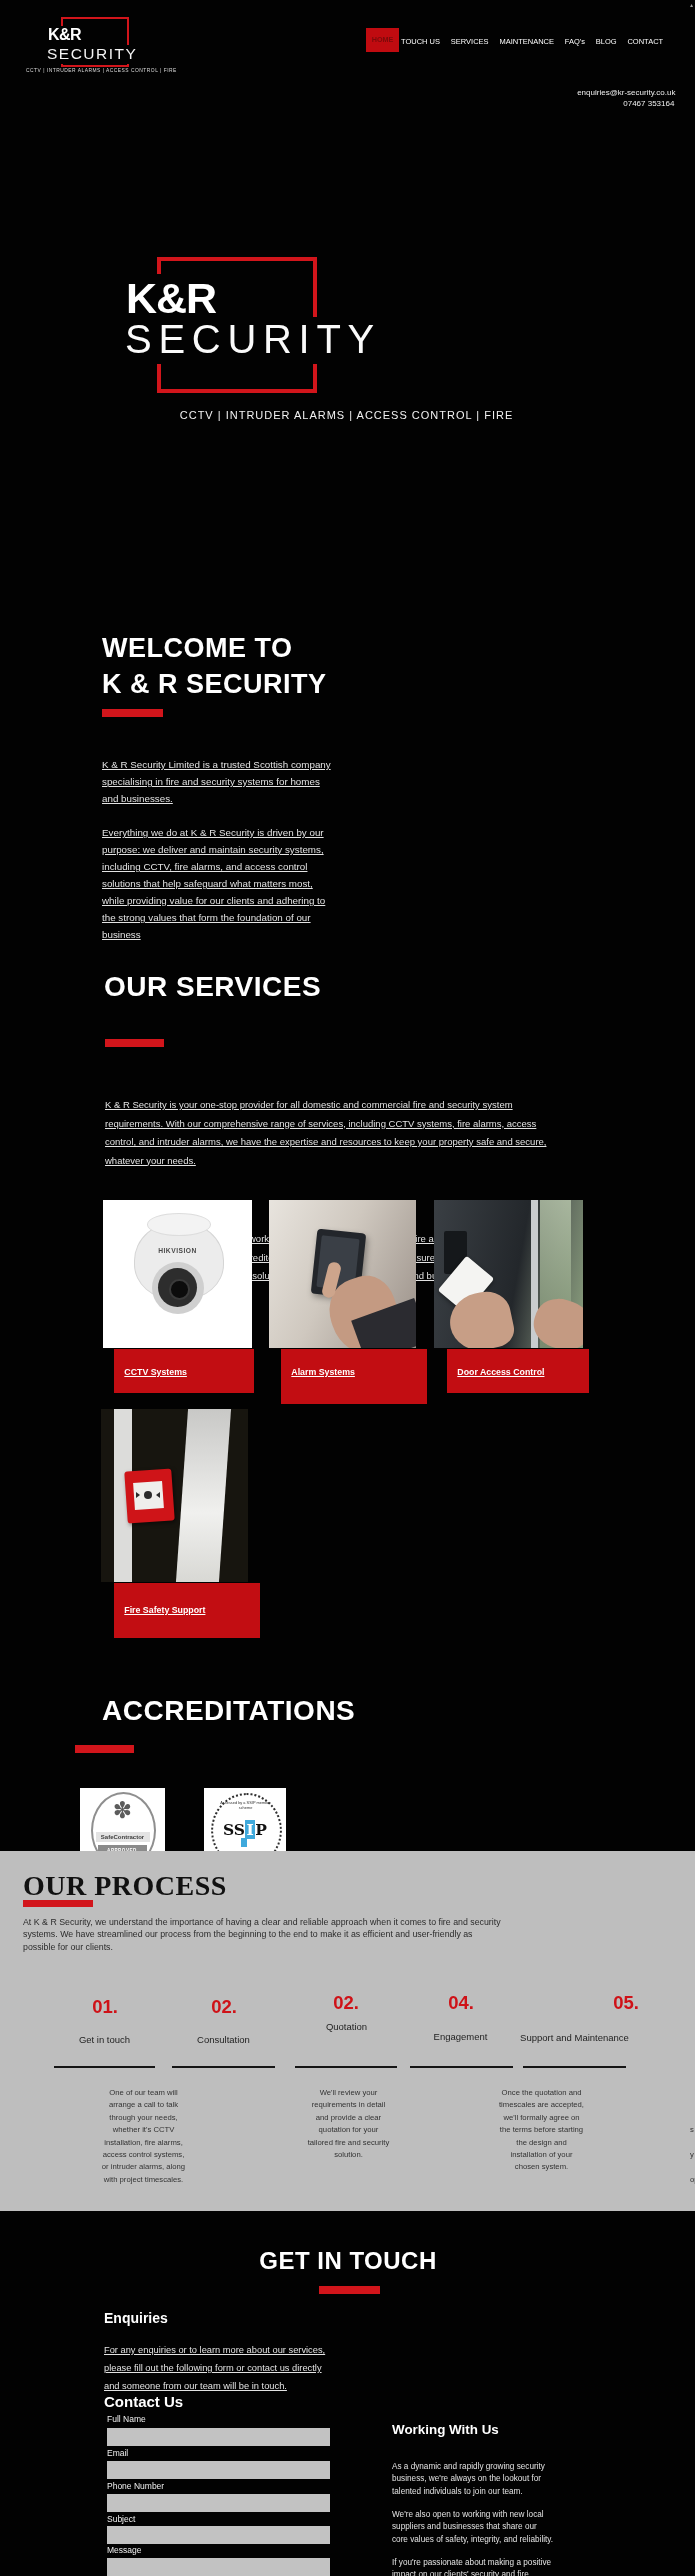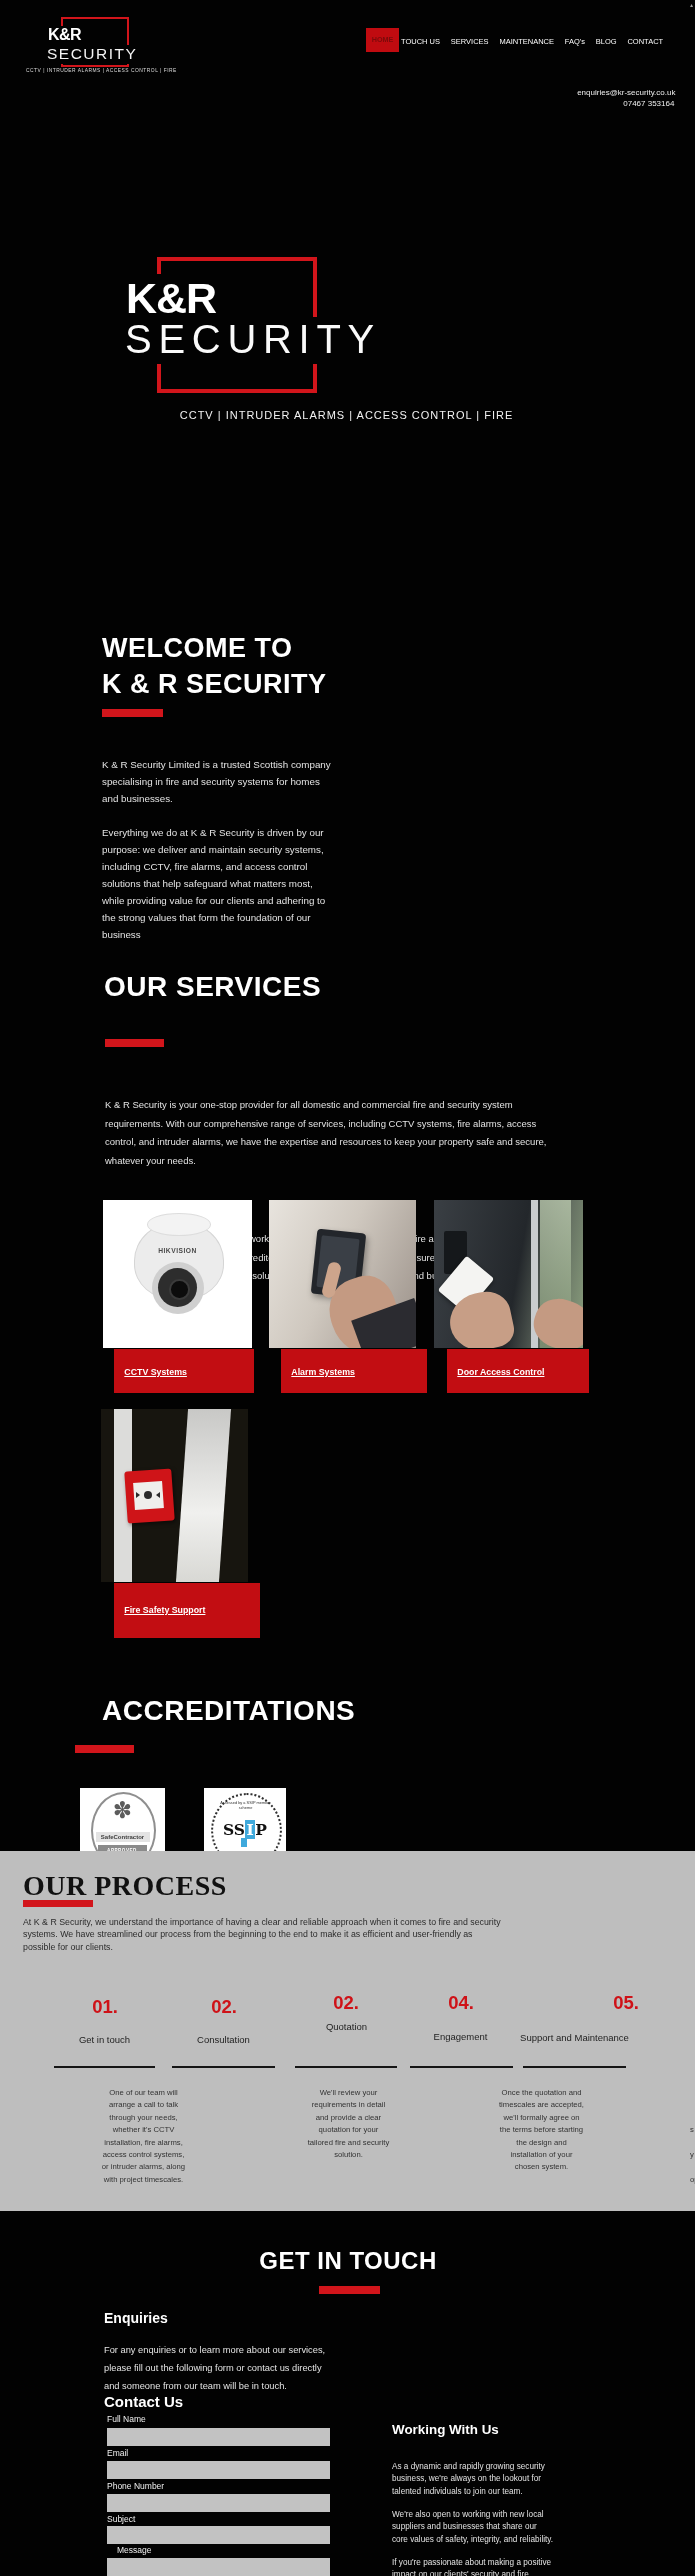--- a/index.html
+++ b/index.html
@@ -1,21 +1,21 @@
 <!DOCTYPE html>
 <html style="font-size:8.2px"><head>
 <meta charset="utf-8">
 <style>
   html,body{margin:0;padding:0;background:#020202;}
   #page{position:relative;width:696px;height:3454px;background:#020202;overflow:hidden;
         font-family:"Liberation Sans",sans-serif;color:#fff;}
   .abs{position:absolute;}
   .b{font-weight:bold;}
   .redbar{position:absolute;background:#d2151b;}
-  .para{color:#e3e3e3;font-size:9.8px;line-height:17px;}
+  .para{color:#e3e3e3;font-size:9.8px;line-height:17px;text-decoration:underline;}
   .heading{font-weight:bold;color:#fff;letter-spacing:0.5px;}
   .card-band{position:absolute;background:#c20d12;}
   .card-label{color:#fff;font-weight:bold;font-size:8.8px;text-decoration:underline;}
   .field{position:absolute;background:#c2c2c2;border:none;width:219px;height:15.5px;}
   .flabel{position:absolute;color:#f0f0f0;font-size:8.5px;}
   
   .pnum{position:absolute;color:#cf1218;font-size:18.5px;font-weight:bold;width:62px;text-align:center;}
   .ptitle{position:absolute;color:#1f1f1f;font-size:9.5px;width:113px;text-align:center;}
   .pdiv{position:absolute;background:#151515;height:1.5px;}
   .pdesc{position:absolute;color:#333;font-size:7.7px;line-height:12.4px;text-align:center;}
@@ -78,21 +78,21 @@
     <div class="card-label" style="position:absolute;left:10.3px;top:17.5px;">CCTV Systems</div>
   </div>
 
   <div class="abs" style="left:269px;top:1200px;width:147px;height:148px;background:linear-gradient(115deg,#e8e4de 0%,#cfc8bf 45%,#9a9088 100%);overflow:hidden;">
     <div class="abs" style="left:45px;top:31px;width:49px;height:65px;background:#23262b;border-radius:4.1px;transform:rotate(6deg);box-shadow:2.1px 3.1px 6.2px rgba(0,0,0,.35);"></div>
     <div class="abs" style="left:50px;top:37px;width:38px;height:52px;background:#3a3f46;border-radius:2.1px;transform:rotate(6deg);"></div>
     <div class="abs" style="left:62px;top:77px;width:67px;height:77px;background:#c49a82;border-radius:45% 40% 20% 50%;transform:rotate(-18deg);"></div>
     <div class="abs" style="left:56px;top:62px;width:13.4px;height:36px;background:#cda58c;border-radius:6.2px;transform:rotate(14deg);"></div>
     <div class="abs" style="left:88px;top:108px;width:67px;height:46px;background:#2b2b30;transform:rotate(-20deg);"></div>
   </div>
-  <div class="card-band" style="left:281px;top:1349px;width:146px;height:44px;">
+  <div class="card-band" style="left:281px;top:1349px;width:146px;height:55px;">
     <div class="card-label" style="position:absolute;left:10.3px;top:17.5px;">Alarm Systems</div>
   </div>
 
   <div class="abs" style="left:434px;top:1200px;width:149px;height:148px;background:linear-gradient(100deg,#3a3f44 0%,#23272b 55%,#5d665c 75%,#8ba07e 100%);overflow:hidden;">
     <div class="abs" style="left:106px;top:0;width:31px;height:148px;background:linear-gradient(#b9c8ad,#7e9272);opacity:.8;"></div>
     <div class="abs" style="left:97px;top:0;width:7.2px;height:148px;background:#c9ccce;"></div>
     <div class="abs" style="left:10.3px;top:31px;width:23px;height:43px;background:#15181b;border-radius:2.1px;"></div>
     <div class="abs" style="left:14.4px;top:62px;width:36px;height:45px;background:#f4f4f2;transform:rotate(40deg);border-radius:3.1px;box-shadow:1px 1.5px 4.1px rgba(0,0,0,.4);"></div>
     <div class="abs" style="left:15.5px;top:93px;width:62px;height:57px;background:#c79e86;border-radius:50% 40% 30% 50%;transform:rotate(-12deg);"></div>
     <div class="abs" style="left:100px;top:100px;width:57px;height:49px;background:#c49a82;border-radius:45%;transform:rotate(18deg);"></div>
@@ -179,21 +179,21 @@
   <div class="abs b" style="left:104px;top:2393px;font-size:15px;">Contact Us</div>
 
   <label class="flabel" style="left:107px;top:2414px;">Full Name</label>
   <input class="field" style="left: 107px; top: 2428px;">
   <label class="flabel" style="left:107px;top:2448px;">Email</label>
   <input class="field" style="left: 107px; top: 2461px;">
   <label class="flabel" style="left:107px;top:2481px;">Phone Number</label>
   <input class="field" style="left: 107px; top: 2494px;">
   <label class="flabel" style="left:107px;top:2514px;">Subject</label>
   <input class="field" style="left: 107px; top: 2526px;">
-  <label class="flabel" style="left:107px;top:2545px;margin-left:10px;">Message</label>
+  <label class="flabel" style="left:107px;top:2545px;">Message</label>
   <textarea class="field" style="left: 107px; top: 2558px; height: 62px; resize: none;"></textarea>
 
   <div class="abs b" style="left:392px;top:2422px;font-size:13.4px;">Working With Us</div>
   <div class="abs" style="left:392px;top:2461px;width:185px;color:#e3e3e3;font-size:8.2px;line-height:12.4px;">As a dynamic and rapidly growing security<br>business, we're always on the lookout for<br>talented individuals to join our team.</div>
   <div class="abs" style="left:392px;top:2509px;width:185px;color:#e3e3e3;font-size:8.2px;line-height:12.4px;">We're also open to working with new local<br>suppliers and businesses that share our<br>core values of safety, integrity, and reliability.</div>
   <div class="abs" style="left:392px;top:2557px;width:185px;color:#e3e3e3;font-size:8.2px;line-height:12.4px;">If you're passionate about making a positive<br>impact on our clients' security and fire<br>safety, please send your CV or proposal to<br>enquiries@kr-security.co.uk.'</div>
 
 </div>
 
 

